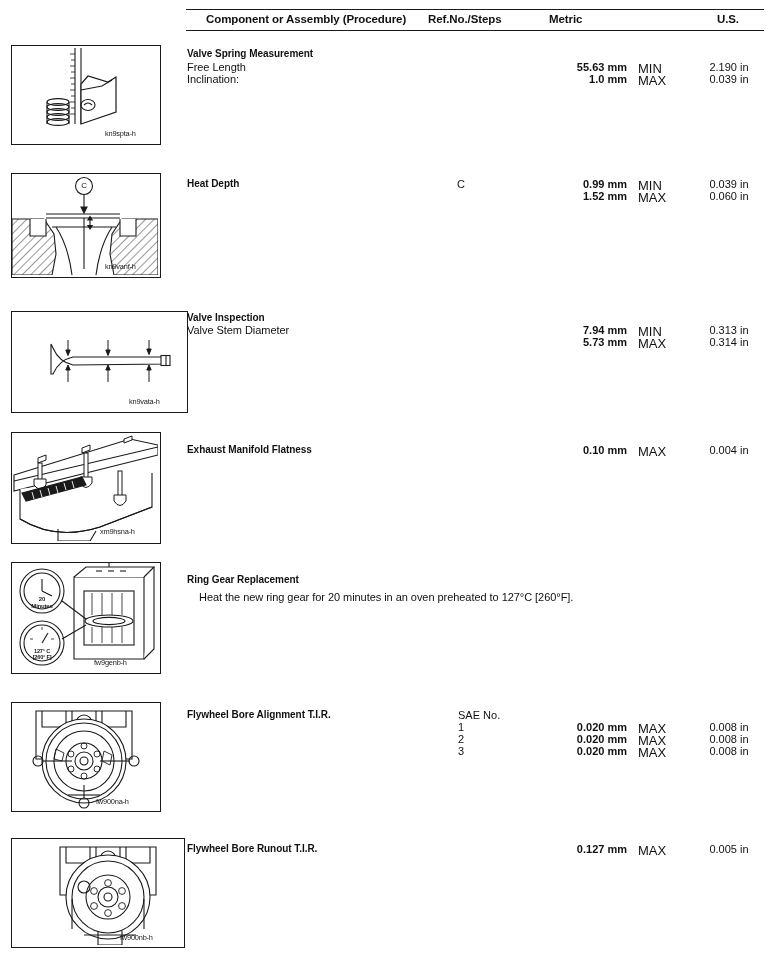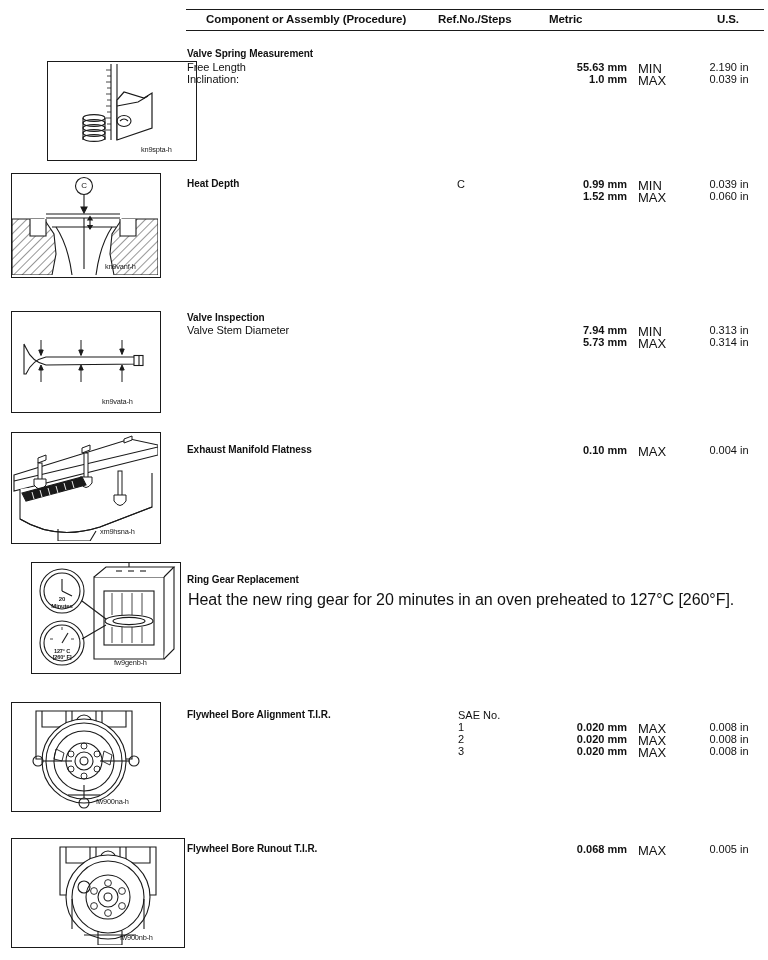--- a/index.html
+++ b/index.html
@@ -41,21 +41,21 @@
   .rule-bottom { top: 21px; }
   .hdr-cell {
     position: absolute;
     top: 4px;
     font-size: 11.5px;
     font-weight: bold;
     letter-spacing: -0.1px;
     white-space: nowrap;
   }
   .hdr-component { left: 20px; }
-  .hdr-ref { left: 252px; }
+  .hdr-ref { left: 242px; }
   .hdr-metric { left: 363px; }
   .hdr-us { left: 531px; }
 
   
   .row { position: absolute; left: 0; width: 768px; }
 
   .thumb {
     position: absolute;
     left: 11px;
     border: 1.2px solid #1a1a1a;
@@ -83,22 +83,22 @@
   .subtitle {
     position: absolute;
     left: 1px;
     font-size: 11px;
     white-space: nowrap;
     letter-spacing: -0.05px;
     text-align: right;
   }
   .desc {
     position: absolute;
-    left: 2px;
-    font-size: 16px;
+    left: 13px;
+    font-size: 11px;
     white-space: nowrap;
     letter-spacing: -0.05px;
   }
 
   .spec-line { position: absolute; left: 0; width: 578px; height: 14px; }
   .c-ref {
     position: absolute;
     left: 255px;
     width: 40px;
     text-align: center;
@@ -147,21 +147,21 @@
   <div class="table-header">
     <div class="rule-top"></div>
     <div class="hdr-cell hdr-component">Component or Assembly (Procedure)</div>
     <div class="hdr-cell hdr-ref">Ref.No./Steps</div>
     <div class="hdr-cell hdr-metric">Metric</div>
     <div class="hdr-cell hdr-us">U.S.</div>
     <div class="rule-bottom"></div>
   </div>
 
   <div class="row" style="top:45px;">
-    <div class="thumb" style="top:16px; width:148px; height:98px;margin-left:36px;">
+    <div class="thumb" style="top:0px; width:148px; height:98px;">
       <svg width="146" height="96" viewBox="0 0 146 96">
         <g stroke="#1a1a1a" fill="none" stroke-width="1.1">
           <line x1="63" y1="2" x2="63" y2="78"></line>
           <line x1="69" y1="2" x2="69" y2="78"></line>
           <g stroke-width="0.8">
             <line x1="63" y1="8" x2="58" y2="8"></line>
               <line x1="63" y1="14" x2="59" y2="14"></line>
             <line x1="63" y1="20" x2="58" y2="20"></line>
               <line x1="63" y1="26" x2="59" y2="26"></line>
             <line x1="63" y1="32" x2="58" y2="32"></line>
@@ -249,21 +249,21 @@
       <div class="spec-line" style="top:17px;">
         <div class="c-ref plain"></div>
         <div class="c-metric">1.52 mm</div>
         <div class="c-limit">MAX</div>
         <div class="c-us">0.060 in</div>
       </div>
     </div>
   </div>
 
   <div class="row" style="top:311px;">
-    <div class="thumb" style="top:0px; width:148px; height:100px;">
+    <div class="thumb" style="top:0px; width:148px; height:100px;padding-left:27px;">
       <svg width="146" height="98" viewBox="0 0 146 98">
         <g stroke="#1a1a1a" fill="none" stroke-width="1.1">
           <path d="M12 32 L12 62 L14 62 q6 -14 20 -17 L128 45 L128 52 L34 53 q-14 -3 -20 -17 L12 32 Z" fill="#ffffff"></path>
           <rect x="122" y="43.5" width="9" height="10" fill="#ffffff"></rect>
           <line x1="127" y1="43.5" x2="127" y2="53.5"></line>
           <g stroke-width="1">
             <line x1="29" y1="28" x2="29" y2="42"></line>
             <path d="M26.8 38 L29 43.5 L31.2 38 Z" fill="#1a1a1a"></path>
             <line x1="29" y1="70" x2="29" y2="58"></line>
             <path d="M26.8 58 L29 53 L31.2 58 Z" fill="#1a1a1a"></path>
@@ -338,21 +338,21 @@
       <div class="spec-line" style="top:12px;">
         <div class="c-ref"></div>
         <div class="c-metric">0.10 mm</div>
         <div class="c-limit">MAX</div>
         <div class="c-us">0.004 in</div>
       </div>
     </div>
   </div>
 
   <div class="row" style="top:562px;">
-    <div class="thumb" style="top:0px; width:148px; height:110px;margin-left:20px;">
+    <div class="thumb" style="top:0px; width:148px; height:110px;">
       <svg width="146" height="108" viewBox="0 0 146 108">
         <g stroke="#1a1a1a" fill="none" stroke-width="1.1">
           <path d="M62 14 L132 14 L132 96 L62 96 Z" fill="#ffffff"></path>
           <path d="M62 14 L74 4 L142 4 L132 14" fill="#ffffff"></path>
           <path d="M142 4 L142 86 L132 96" fill="#ffffff"></path>
           <rect x="72" y="28" width="50" height="54" fill="#ffffff"></rect>
           <g stroke-width="0.8">
             <line x1="80" y1="30" x2="80" y2="52"></line>
             <line x1="90" y1="30" x2="90" y2="52"></line>
             <line x1="100" y1="30" x2="100" y2="52"></line>
@@ -486,20 +486,20 @@
           <path d="M62 92 L62 106 L86 106 L86 92"></path>
           <path d="M48 96 L100 96"></path>
         </g>
         <text class="cap" x="84" y="101">fw900nb-h</text>
       </svg>
     </div>
     <div class="content">
       <div class="title" style="top:5px;">Flywheel Bore Runout T.I.R.</div>
       <div class="spec-line" style="top:5px;">
         <div class="c-ref"></div>
-        <div class="c-metric">0.068 mm</div>
+        <div class="c-metric">0.127 mm</div>
         <div class="c-limit">MAX</div>
         <div class="c-us">0.005 in</div>
       </div>
     </div>
   </div>
 
 </div>
 
 </body></html>

